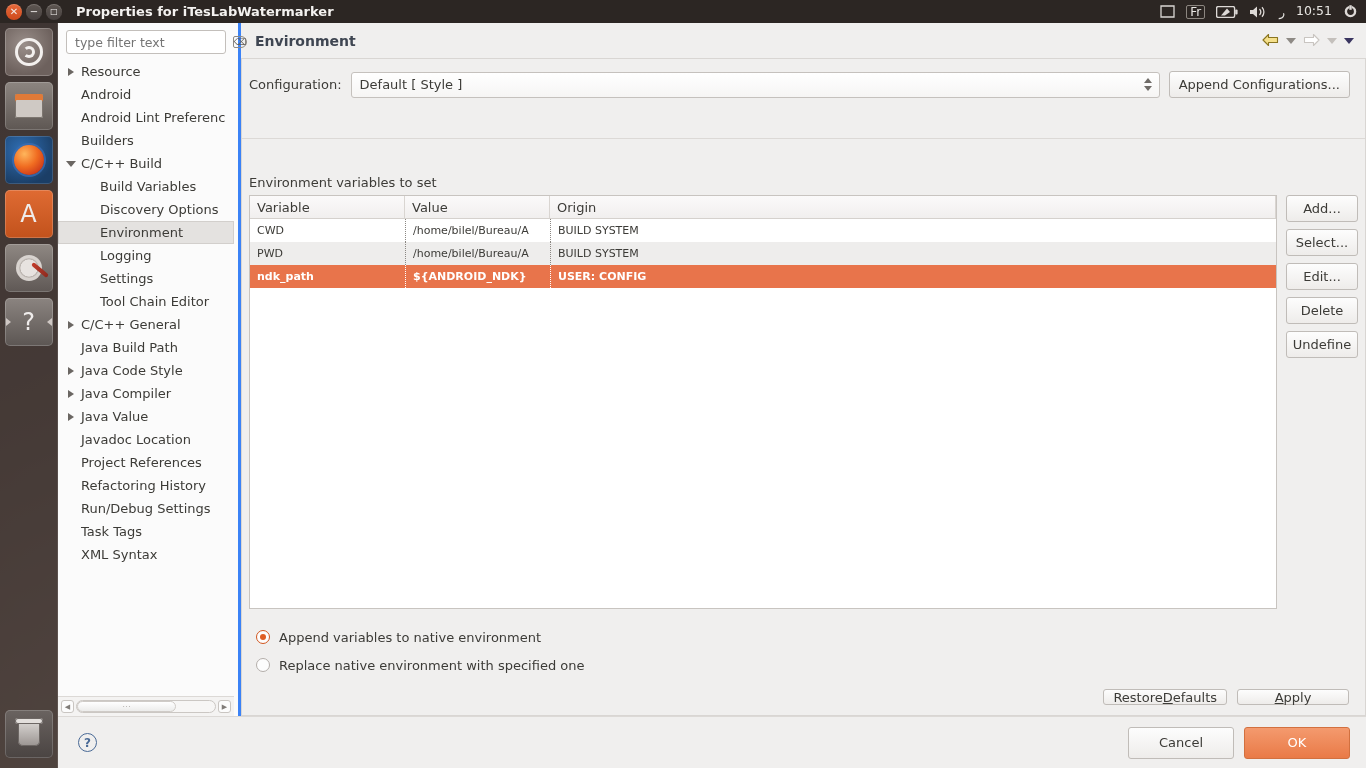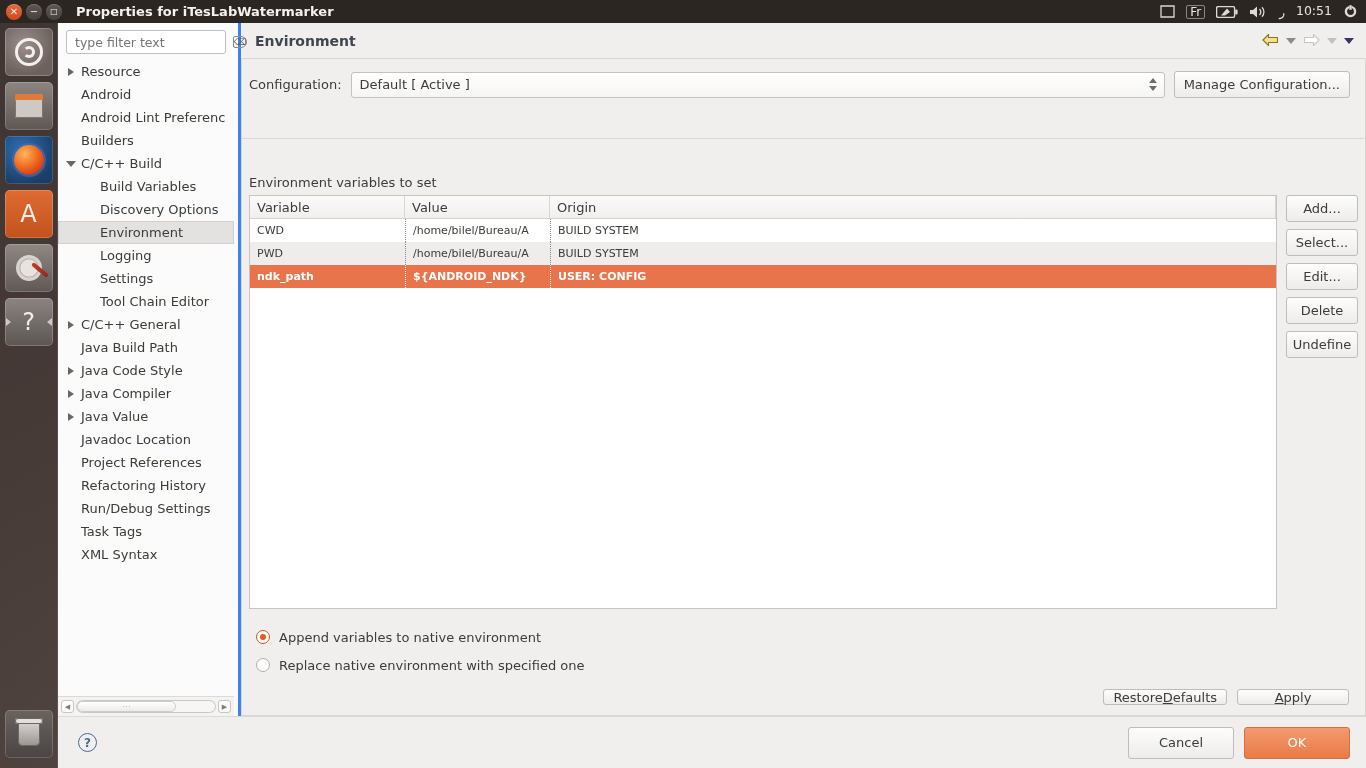--- a/index.html
+++ b/index.html
@@ -424,27 +424,27 @@
           <span class="nav-tri light"></span>
           <span class="nav-tri dark"></span>
         </div>
       </div>
 
       <div id="content-inner">
 
         <div class="config-row">
           <span class="config-label">Configuration:</span>
           <div class="combo">
-            <span class="val">Default  [ Active ]</span>
+            <span class="val">Default  [ Style ]</span>
             <span class="spin">
               <span class="up"></span>
               <span class="dn"></span>
             </span>
           </div>
-          <button class="btn">Manage Configuration...</button>
+          <button class="btn">Append Configurations...</button>
         </div>
 
         <div class="hr-sep"></div>
 
         <div id="vars-section">
           <div class="section-label">Environment variables to set</div>
           <div id="vars-row">
             <div id="table-wrap">
               <div class="thead">
                 <div class="th col-var">Variable</div>

